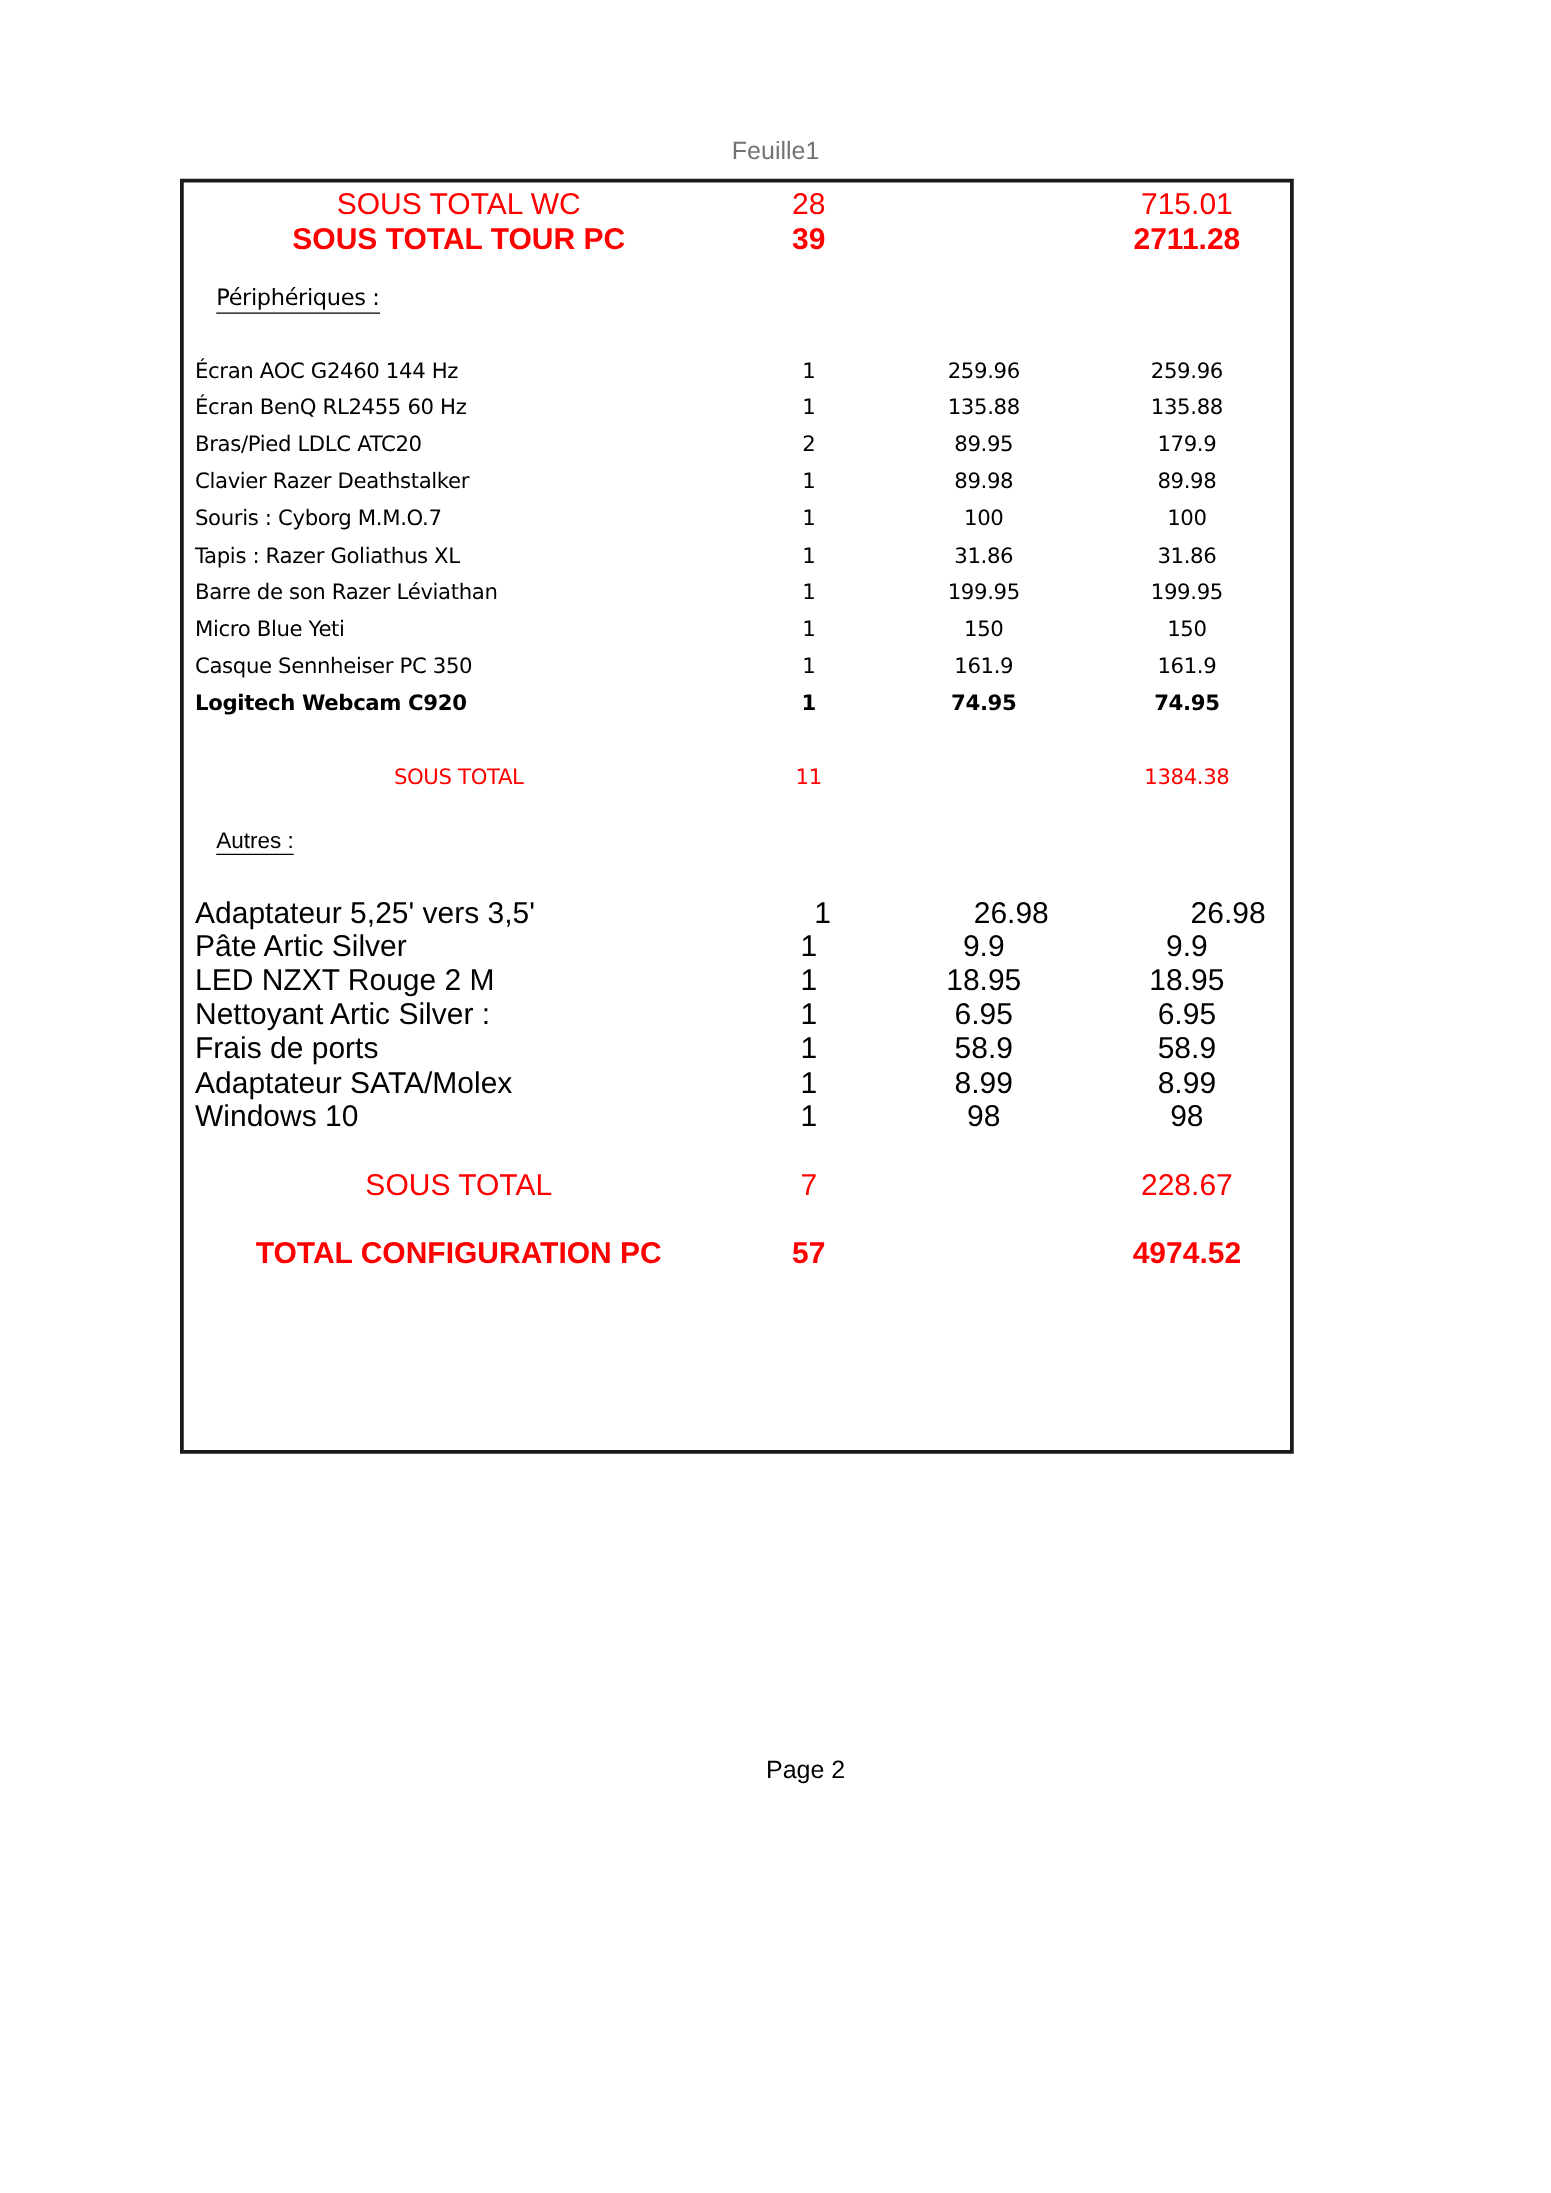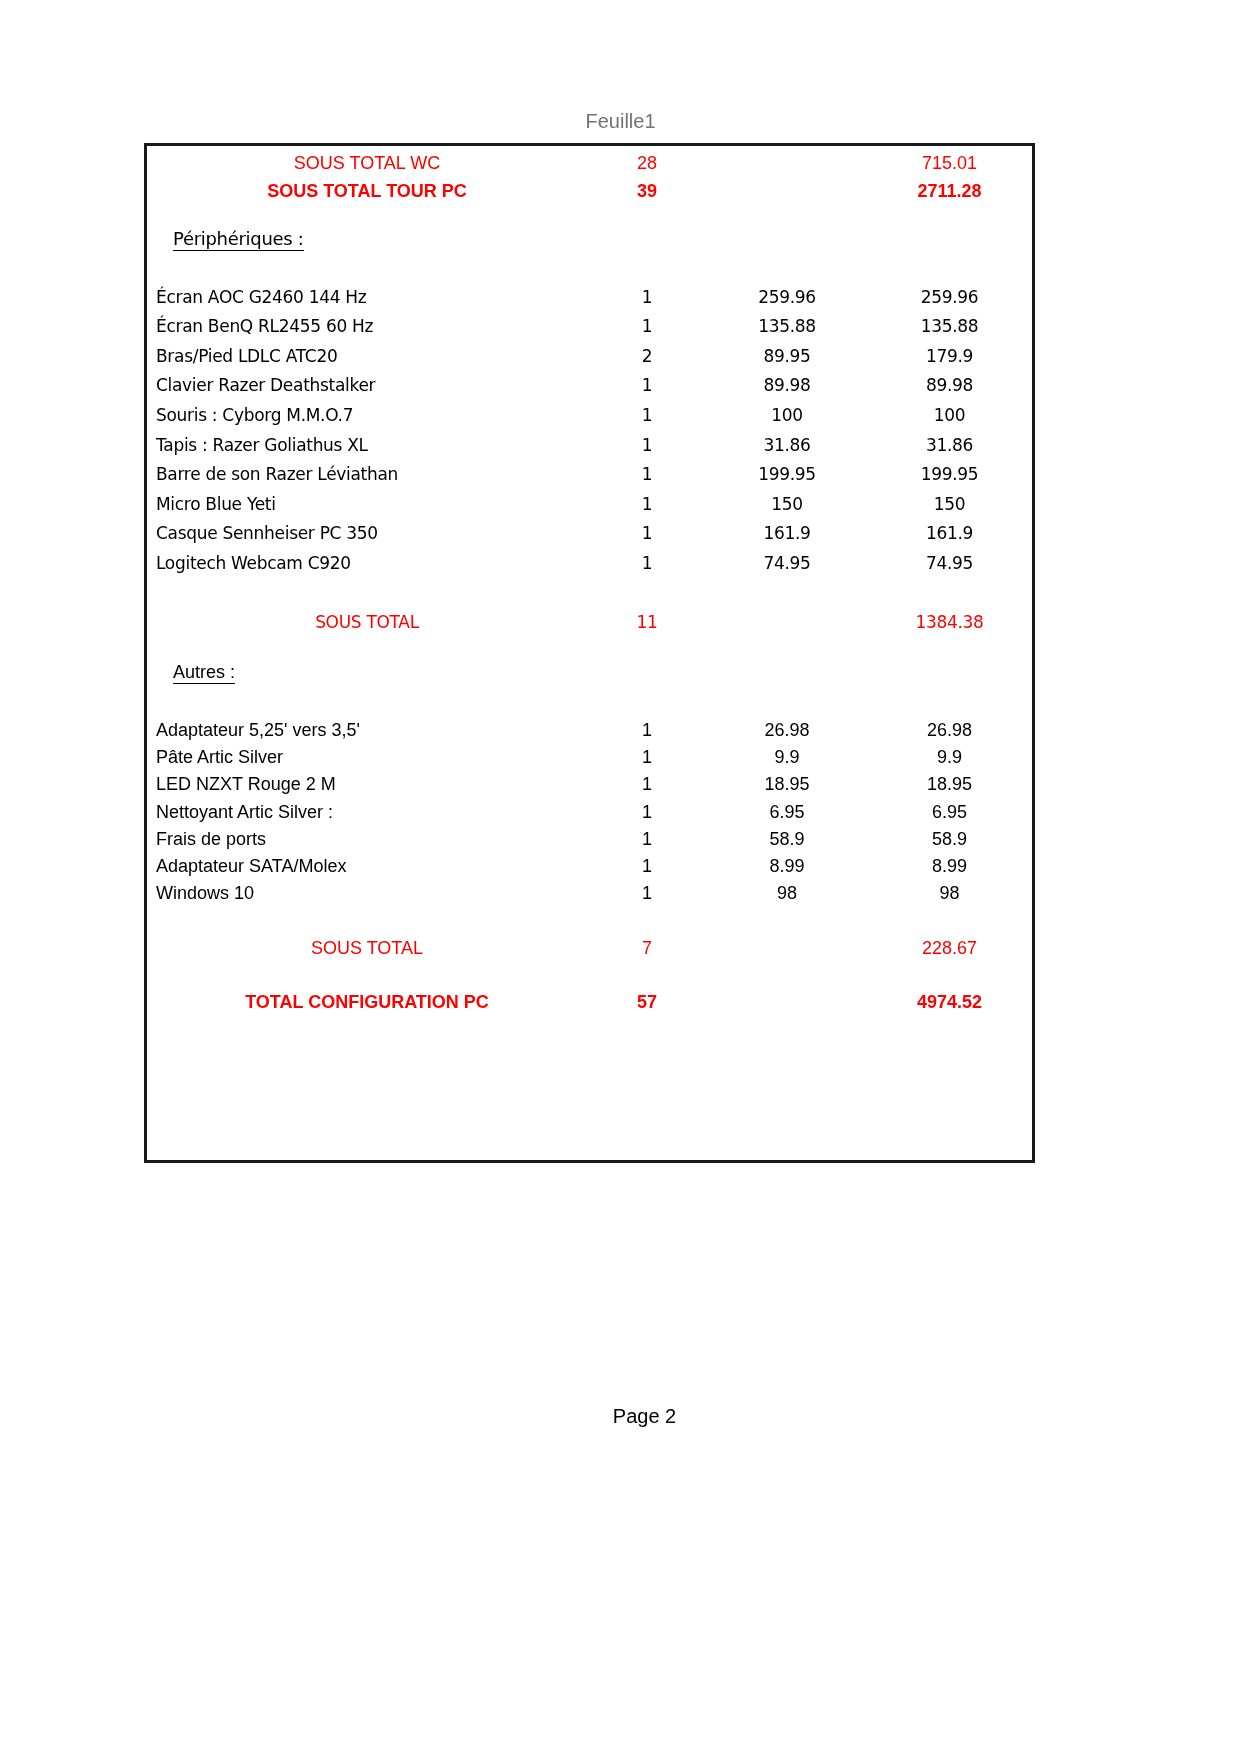--- a/index.html
+++ b/index.html
@@ -57,21 +57,21 @@
     grid-template-columns: 440px 120px 160px 165px;
     align-items: center;
   }
   .c-label  { padding-left: 9px; text-align: left; }
   .c-qty    { text-align: center; }
   .c-price  { text-align: center; }
   .c-total  { text-align: center; }
 
   
   .f-calibri { font-family: "DejaVu Sans", sans-serif; font-size: 17px; letter-spacing: -0.3px; }
-  .f-arial   { font-family: "Liberation Sans", sans-serif; font-size: 18px; }
+  .f-arial   { font-family: "Liberation Sans", sans-serif; font-size: 24px; }
 
   .red  { color: #ff0000; }
   .bold { font-weight: bold; }
 
   
   .section-head {
     position: absolute;
     left: 26px;
     font-size: 18px;
   }
@@ -163,34 +163,34 @@
         <div class="c-qty">1</div>
         <div class="c-price">150</div>
         <div class="c-total">150</div>
       </div>
       <div class="row f-calibri" style="top: 372.8px;">
         <div class="c-label">Casque Sennheiser PC 350</div>
         <div class="c-qty">1</div>
         <div class="c-price">161.9</div>
         <div class="c-total">161.9</div>
       </div>
-      <div class="row f-calibri" style="top: 402.4px;">
+      <div class="row f-calibri" style="top: 402.4px; font-weight: bold;">
         <div class="c-label">Logitech Webcam C920</div>
         <div class="c-qty">1</div>
         <div class="c-price">74.95</div>
         <div class="c-total">74.95</div>
       </div>
       <div class="row f-calibri sub" style="top: 461px;">
         <div class="c-label red">SOUS TOTAL</div>
         <div class="c-qty red">11</div>
         <div class="c-price red"></div>
         <div class="c-total red">1384.38</div>
       </div>
       <div class="section-head f-arial" style="top: 516px; text-align: center;"><span>Autres : </span></div>
-      <div class="row f-arial" style="top: 570px;">
+      <div class="row f-arial" style="top: 570px; gap: 11px;">
         <div class="c-label">Adaptateur 5,25' vers 3,5'</div>
         <div class="c-qty">1</div>
         <div class="c-price">26.98</div>
         <div class="c-total">26.98</div>
       </div>
       <div class="row f-arial" style="top: 597.2px;">
         <div class="c-label">Pâte Artic Silver</div>
         <div class="c-qty">1</div>
         <div class="c-price">9.9</div>
         <div class="c-total">9.9</div>

